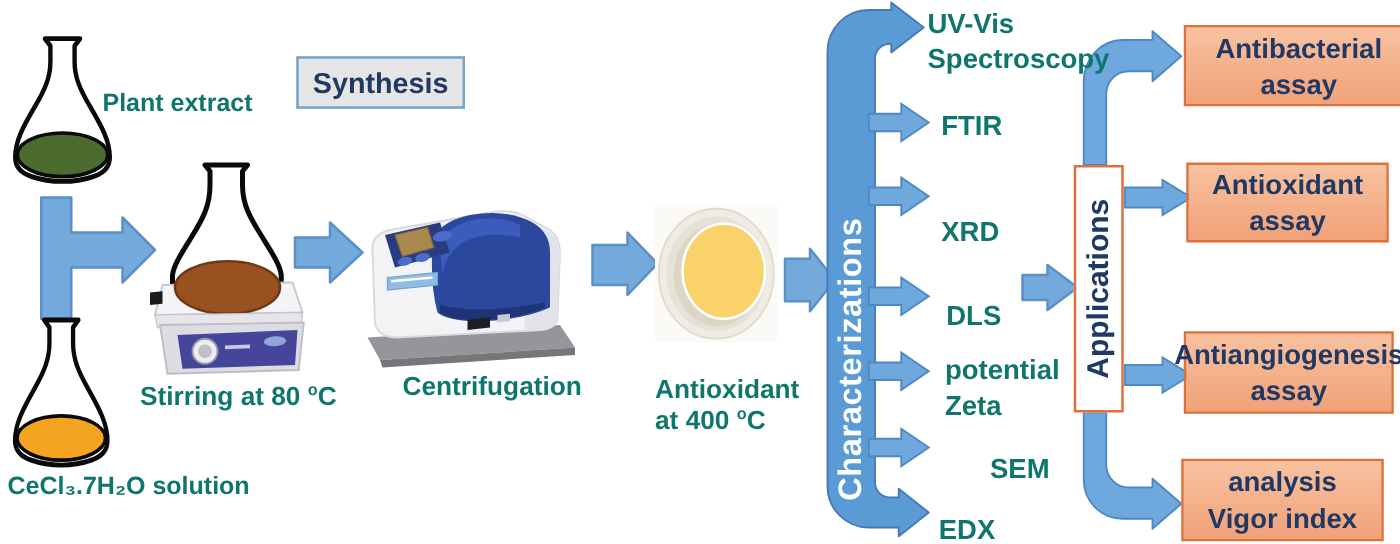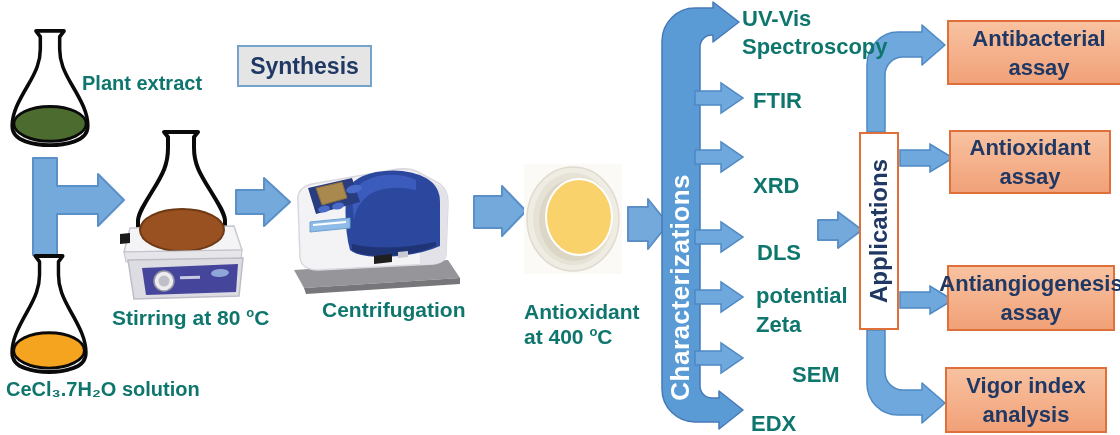--- a/index.html
+++ b/index.html
@@ -167,17 +167,17 @@
   </div>
   <div class="obox" style="left:949px;top:130px;width:162px;height:64px;">
     <span>Antioxidant</span>
     <span>assay</span>
   </div>
   <div class="obox" style="left:947px;top:265px;width:168px;height:66px;">
     <span>Antiangiogenesis</span>
     <span>assay</span>
   </div>
   <div class="obox" style="left:945px;top:367px;width:162px;height:66px;">
+    <span>analysis</span>
     <span>Vigor index</span>
-    <span>analysis</span>
   </div>
 
 </div>
 
 </body></html>

